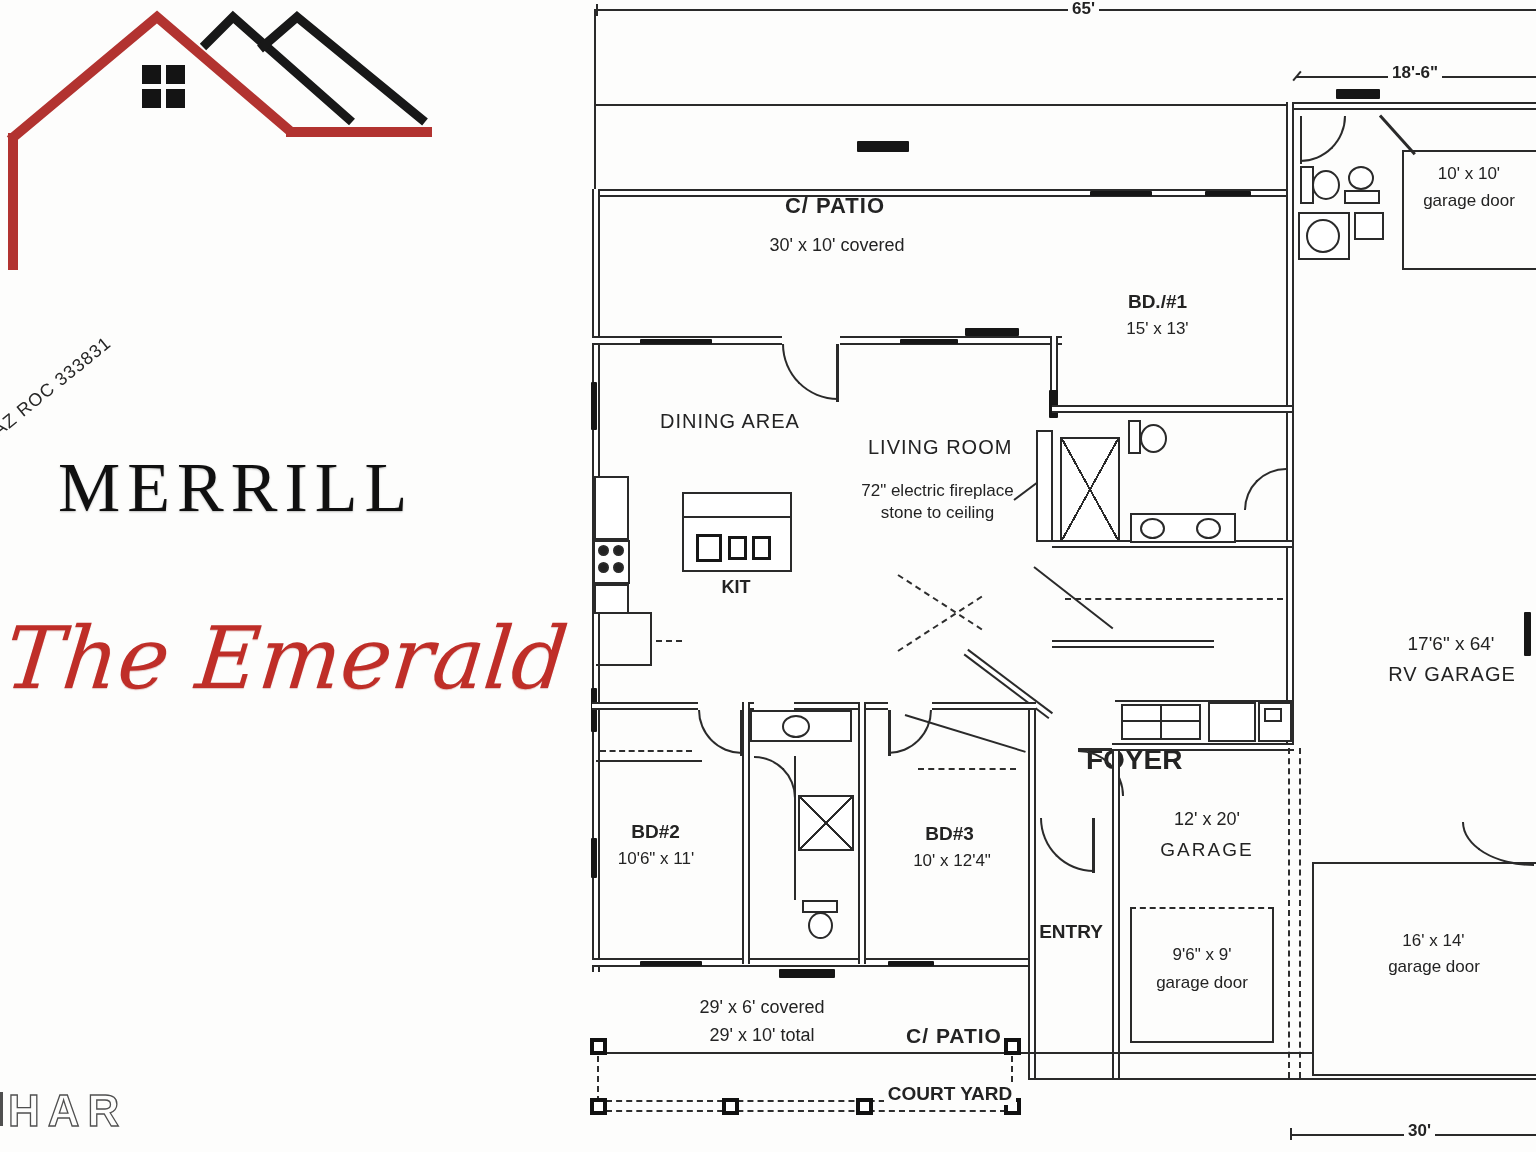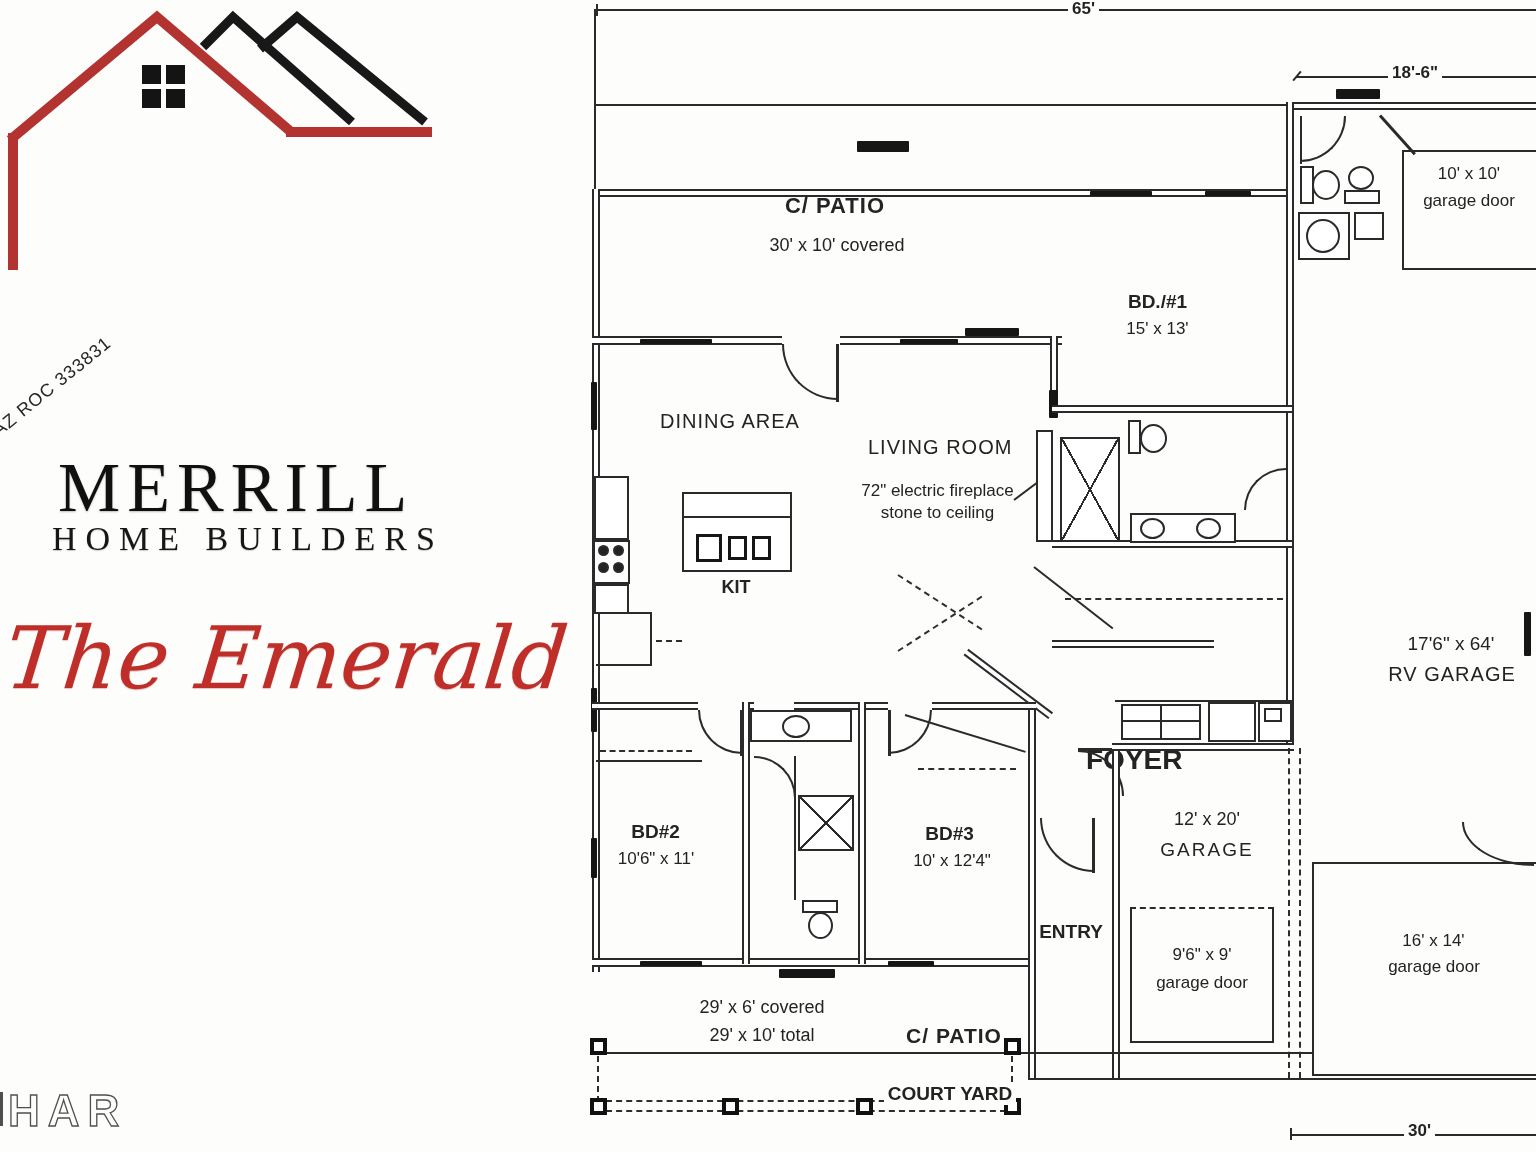--- a/index.html
+++ b/index.html
@@ -48,21 +48,20 @@
       <polyline points="203,47 233,17 352,122" fill="none" stroke="#181818" stroke-width="9"></polyline>
       <polyline points="260,49 297,17 425,122" fill="none" stroke="#181818" stroke-width="9"></polyline>
       <rect x="142" y="65" width="19" height="19" fill="#141414"></rect>
       <rect x="166" y="65" width="19" height="19" fill="#141414"></rect>
       <rect x="142" y="89" width="19" height="19" fill="#141414"></rect>
       <rect x="166" y="89" width="19" height="19" fill="#141414"></rect>
     </svg>
   </div>
   <div id="license" class="abs" style="left:2px;top:420px;width:220px;">AZ ROC 333831</div>
   <div id="brand-name" class="abs" style="left:58px;top:448px;">MERRILL</div>
-  <div id="brand-sub" class="abs" style="left:52px;top:520px;">HOME BUILDERS</div>
   <div id="plan-script" class="abs" style="left:6px;top:608px;">The Emerald</div>
   <div class="ln" style="left:0;top:1092px;width:3px;height:34px;background:#4f4f4f;"></div>
   <div id="watermark" class="abs" style="left:8px;top:1086px;">HAR</div>
 
   <div class="ln" style="left:596px;top:9px;width:940px;height:2px;"></div>
   <div class="ln" style="left:596px;top:4px;width:2px;height:12px;"></div>
   <div class="lbl dim" style="left:1068px;top:0;text-align:right;">65'</div>
 
   <div class="ln" style="left:1296px;top:76px;width:240px;height:2px;"></div>
   <div class="ln" style="left:1296px;top:70px;width:2px;height:12px;transform:rotate(40deg);"></div>

